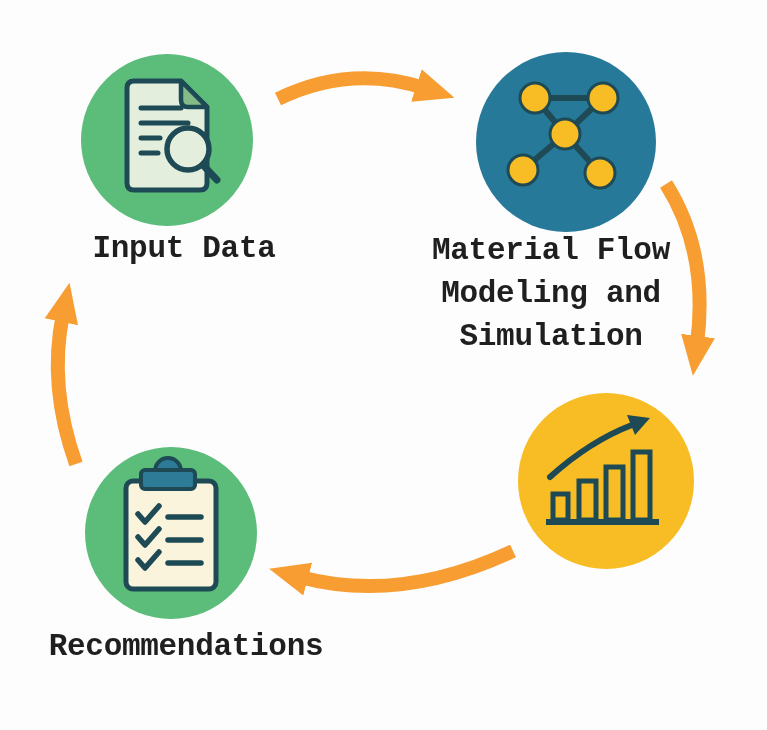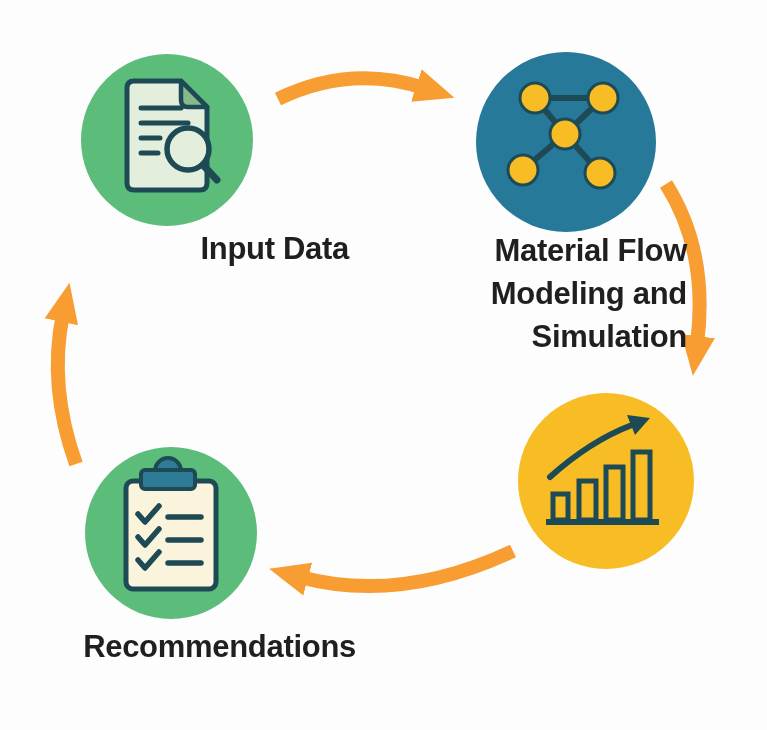--- a/index.html
+++ b/index.html
@@ -10,21 +10,22 @@
   }
   .arrows{position:absolute;left:0;top:0;}
   .badge{position:absolute;}
   .step-label{
     position:absolute;
     font-weight:700;
     font-size:31px;
     line-height:1.38;
     letter-spacing:-0.3px;
     color:#1f1f1f;
-    text-align:right;
+    text-align:center;
+    font-family:Liberation Mono, monospace;
   }
 </style>
 </head>
 <body>
 
 <div id="canvas">
 
   <svg class="arrows" width="767" height="730" viewBox="0 0 767 730">
     <defs>
       <marker id="ah" markerUnits="userSpaceOnUse" markerWidth="44" markerHeight="44" refX="8" refY="22" orient="auto">
@@ -66,21 +67,21 @@
       </g>
       <g fill="#f8bd24" stroke="#1d4a55" stroke-width="3">
         <circle cx="-31" cy="-44" r="15"></circle>
         <circle cx="37" cy="-44" r="15"></circle>
         <circle cx="-1" cy="-8" r="15"></circle>
         <circle cx="-43" cy="28" r="15"></circle>
         <circle cx="34" cy="31" r="15"></circle>
       </g>
     </g>
   </svg>
-  <div class="step-label" style="left:437px;top:230px;width:250px">Material Flow Modeling and Simulation</div>
+  <div class="step-label" style="left:426px;top:230px;width:250px">Material Flow Modeling and Simulation</div>
 
   <svg class="badge" style="left:514px;top:389px" width="184" height="184" viewBox="0 0 184 184">
     <circle cx="92" cy="92" r="88" fill="#f8bd24"></circle>
     <g transform="translate(92,92)">
       <g fill="none" stroke="#1d4a55" stroke-width="5">
         <rect x="-53" y="13" width="15" height="26"></rect>
         <rect x="-27" y="0" width="17" height="39"></rect>
         <rect x="0" y="-14" width="17" height="53"></rect>
         <rect x="27" y="-29" width="17" height="68"></rect>
       </g>

